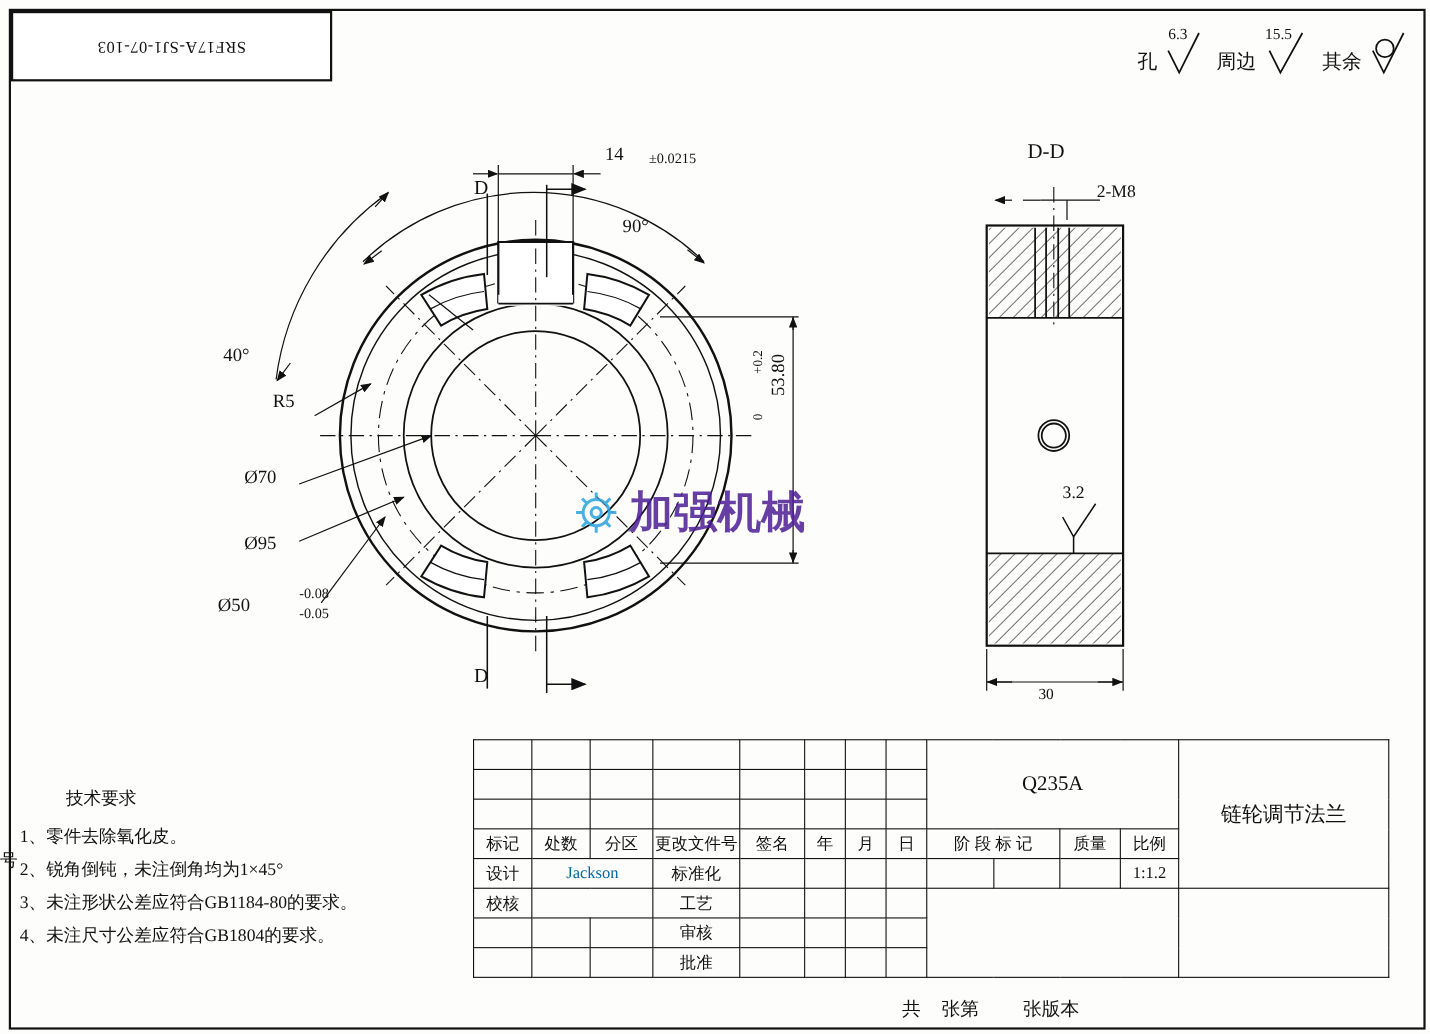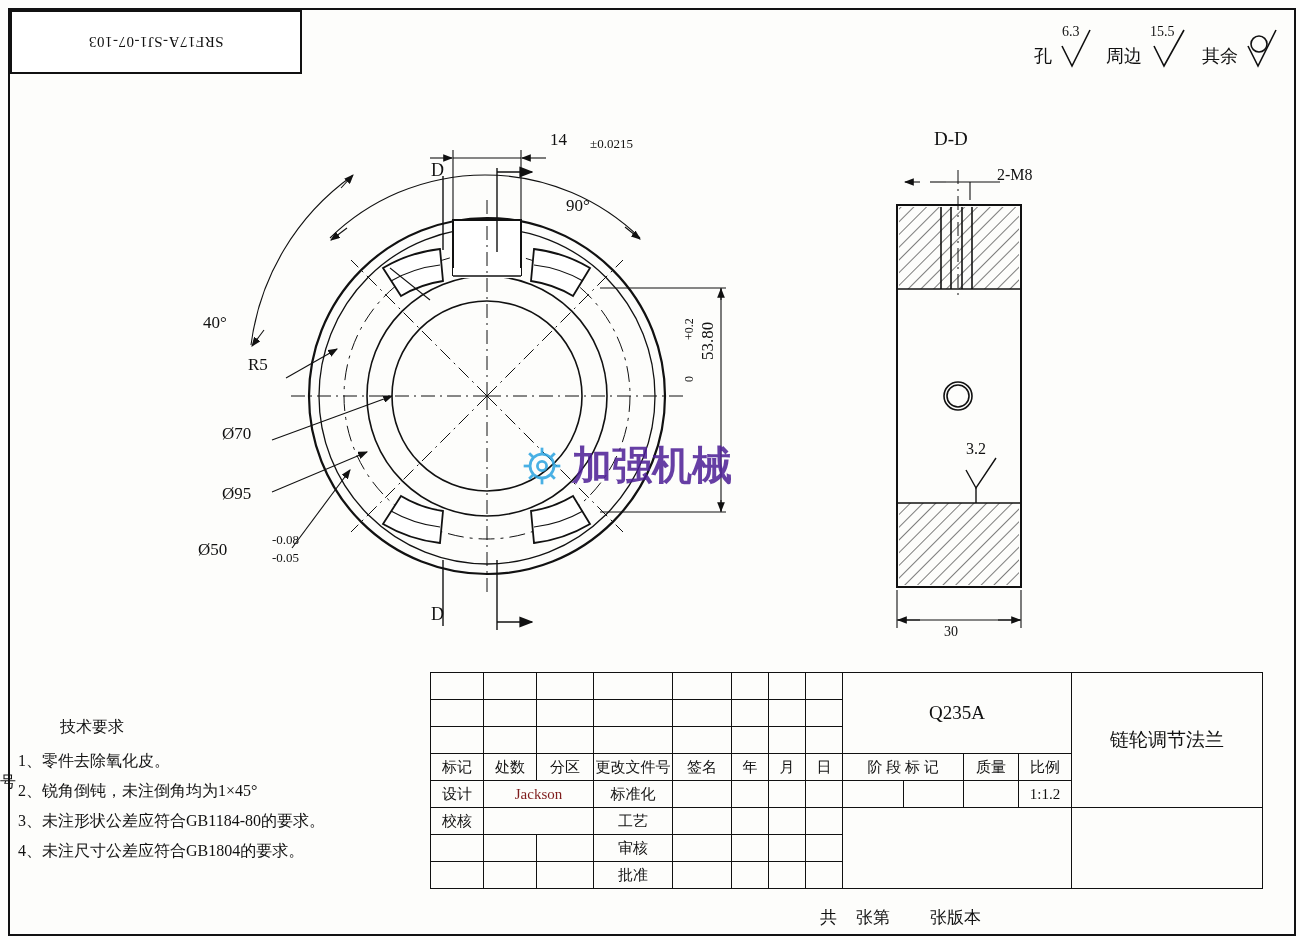--- a/index.html
+++ b/index.html
@@ -19,21 +19,21 @@
   .wm-gear{width:44px;height:44px;}
   .tech{position:absolute;left:18px;top:712px;width:420px;font-family:"Liberation Serif",serif;font-size:16px;line-height:30px;}
   .tech .hdr{font-size:16px;margin-left:42px;margin-bottom:4px;}
   .tech div.item{white-space:nowrap;}
   table.tb{position:absolute;left:430px;top:672px;border-collapse:collapse;}
   table.tb td{border:1.6px solid #111;font-family:"Liberation Serif",serif;font-size:15px;text-align:center;
               padding:0;height:26px;}
   .big{font-size:19px;}
   .mid{font-size:17px;}
   .cellpad{padding:0 3px;}
-  .hand{font-family:"Liberation Sans",sans-serif;font-size:13px;color:#7f1d1d;}
+  .hand{font-family:"Liberation Sans",sans-serif;font-size:13px;color:#0369a1;}
   .lbl-txt{position:absolute;font-family:"Liberation Serif",serif;}
 </style>
 </head>
 <body>
 
 <div class="sheet">
   <div class="frame"></div>
 
   <div class="titleblock-tag">
     <div class="tag-text">SRF17A-SJ1-07-103</div>

